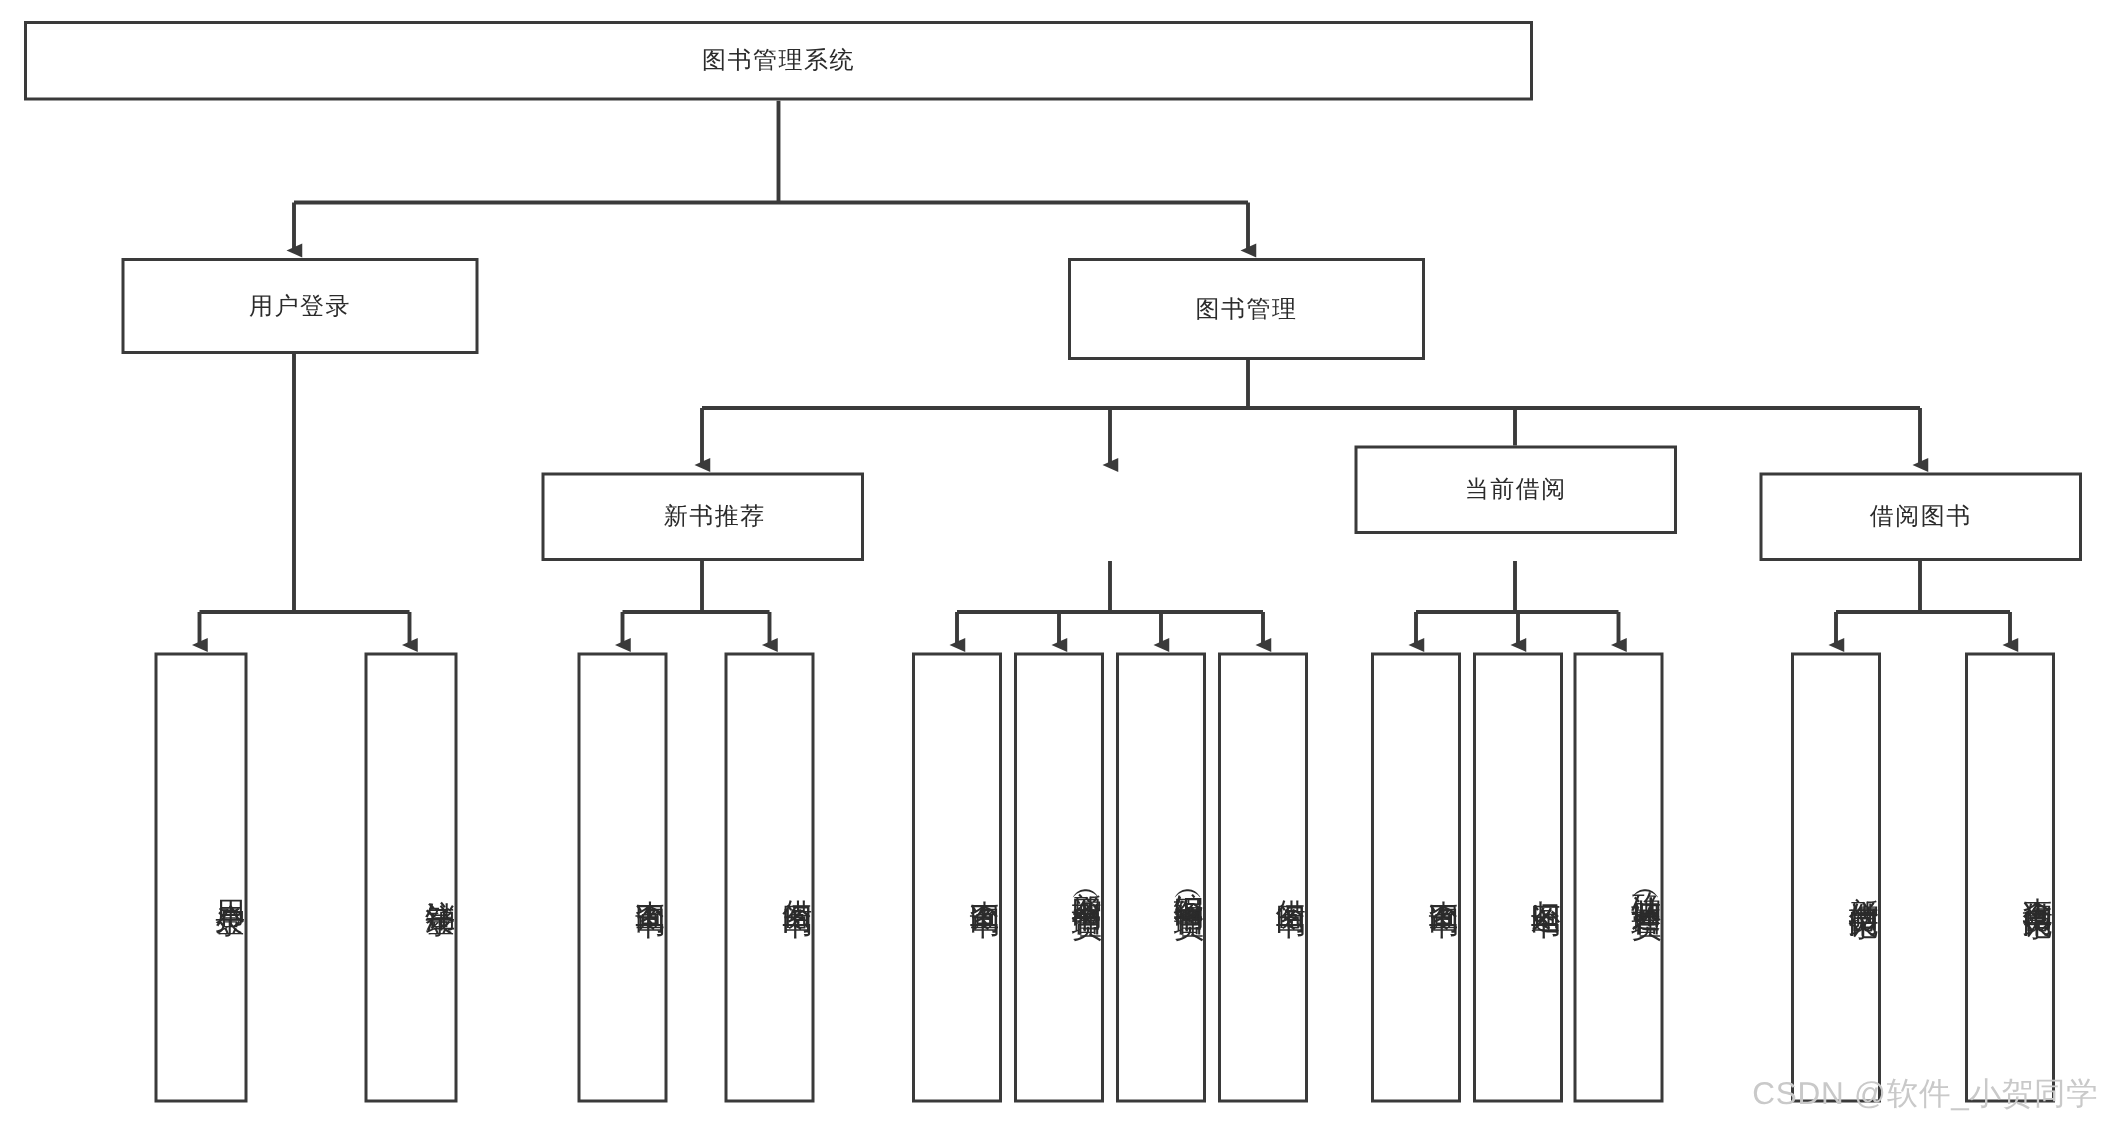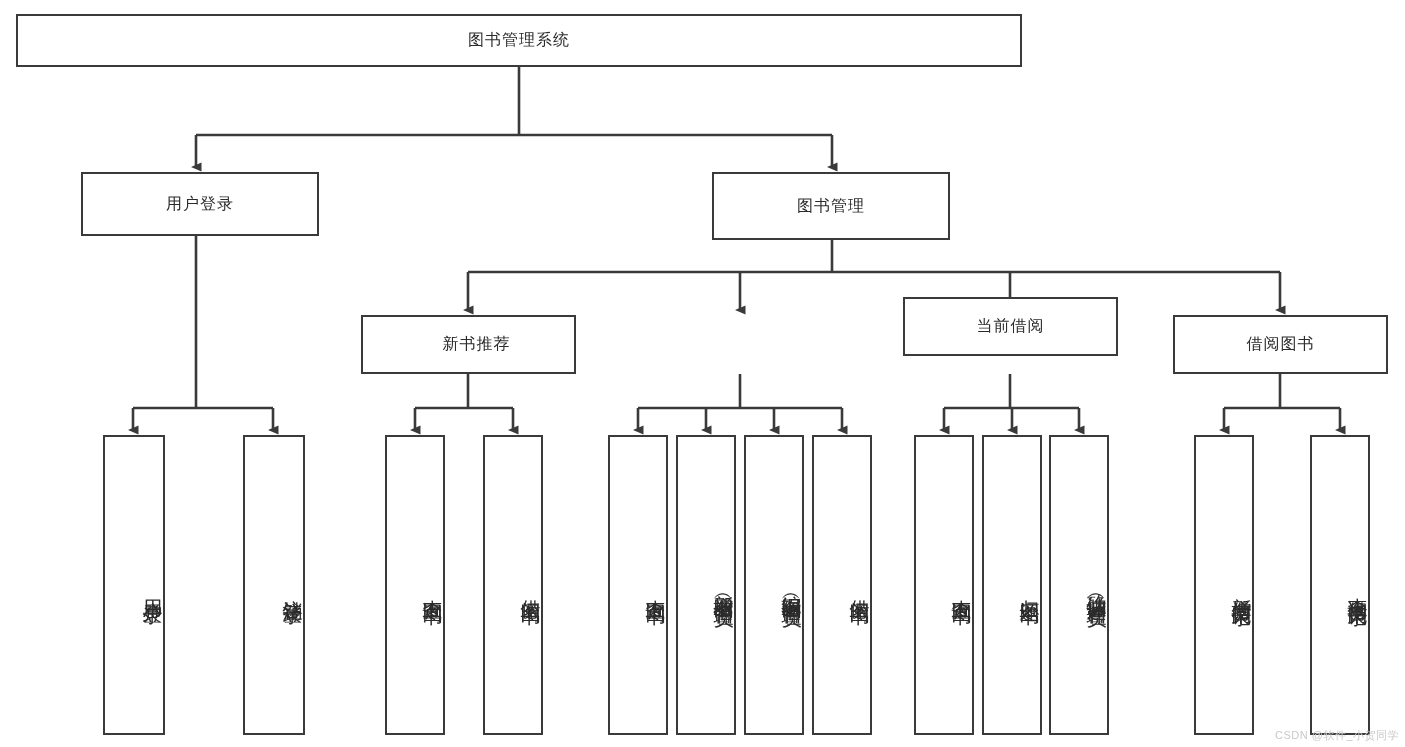--- a/index.html
+++ b/index.html
@@ -51,21 +51,21 @@
   .node.vert .vlabel {
     writing-mode: vertical-rl;
     text-orientation: upright;
     line-height: 1.05;
     white-space: nowrap;
   }
   .watermark {
     position: absolute;
     right: 6px;
     bottom: 4px;
-    font-size: 11px;
+    font-size: 21px;
     color: #c9c9c9;
     letter-spacing: 0.5px;
     white-space: nowrap;
     text-align: center;
   }
 </style>
 </head>
 <body>
 
 <div id="canvas">

